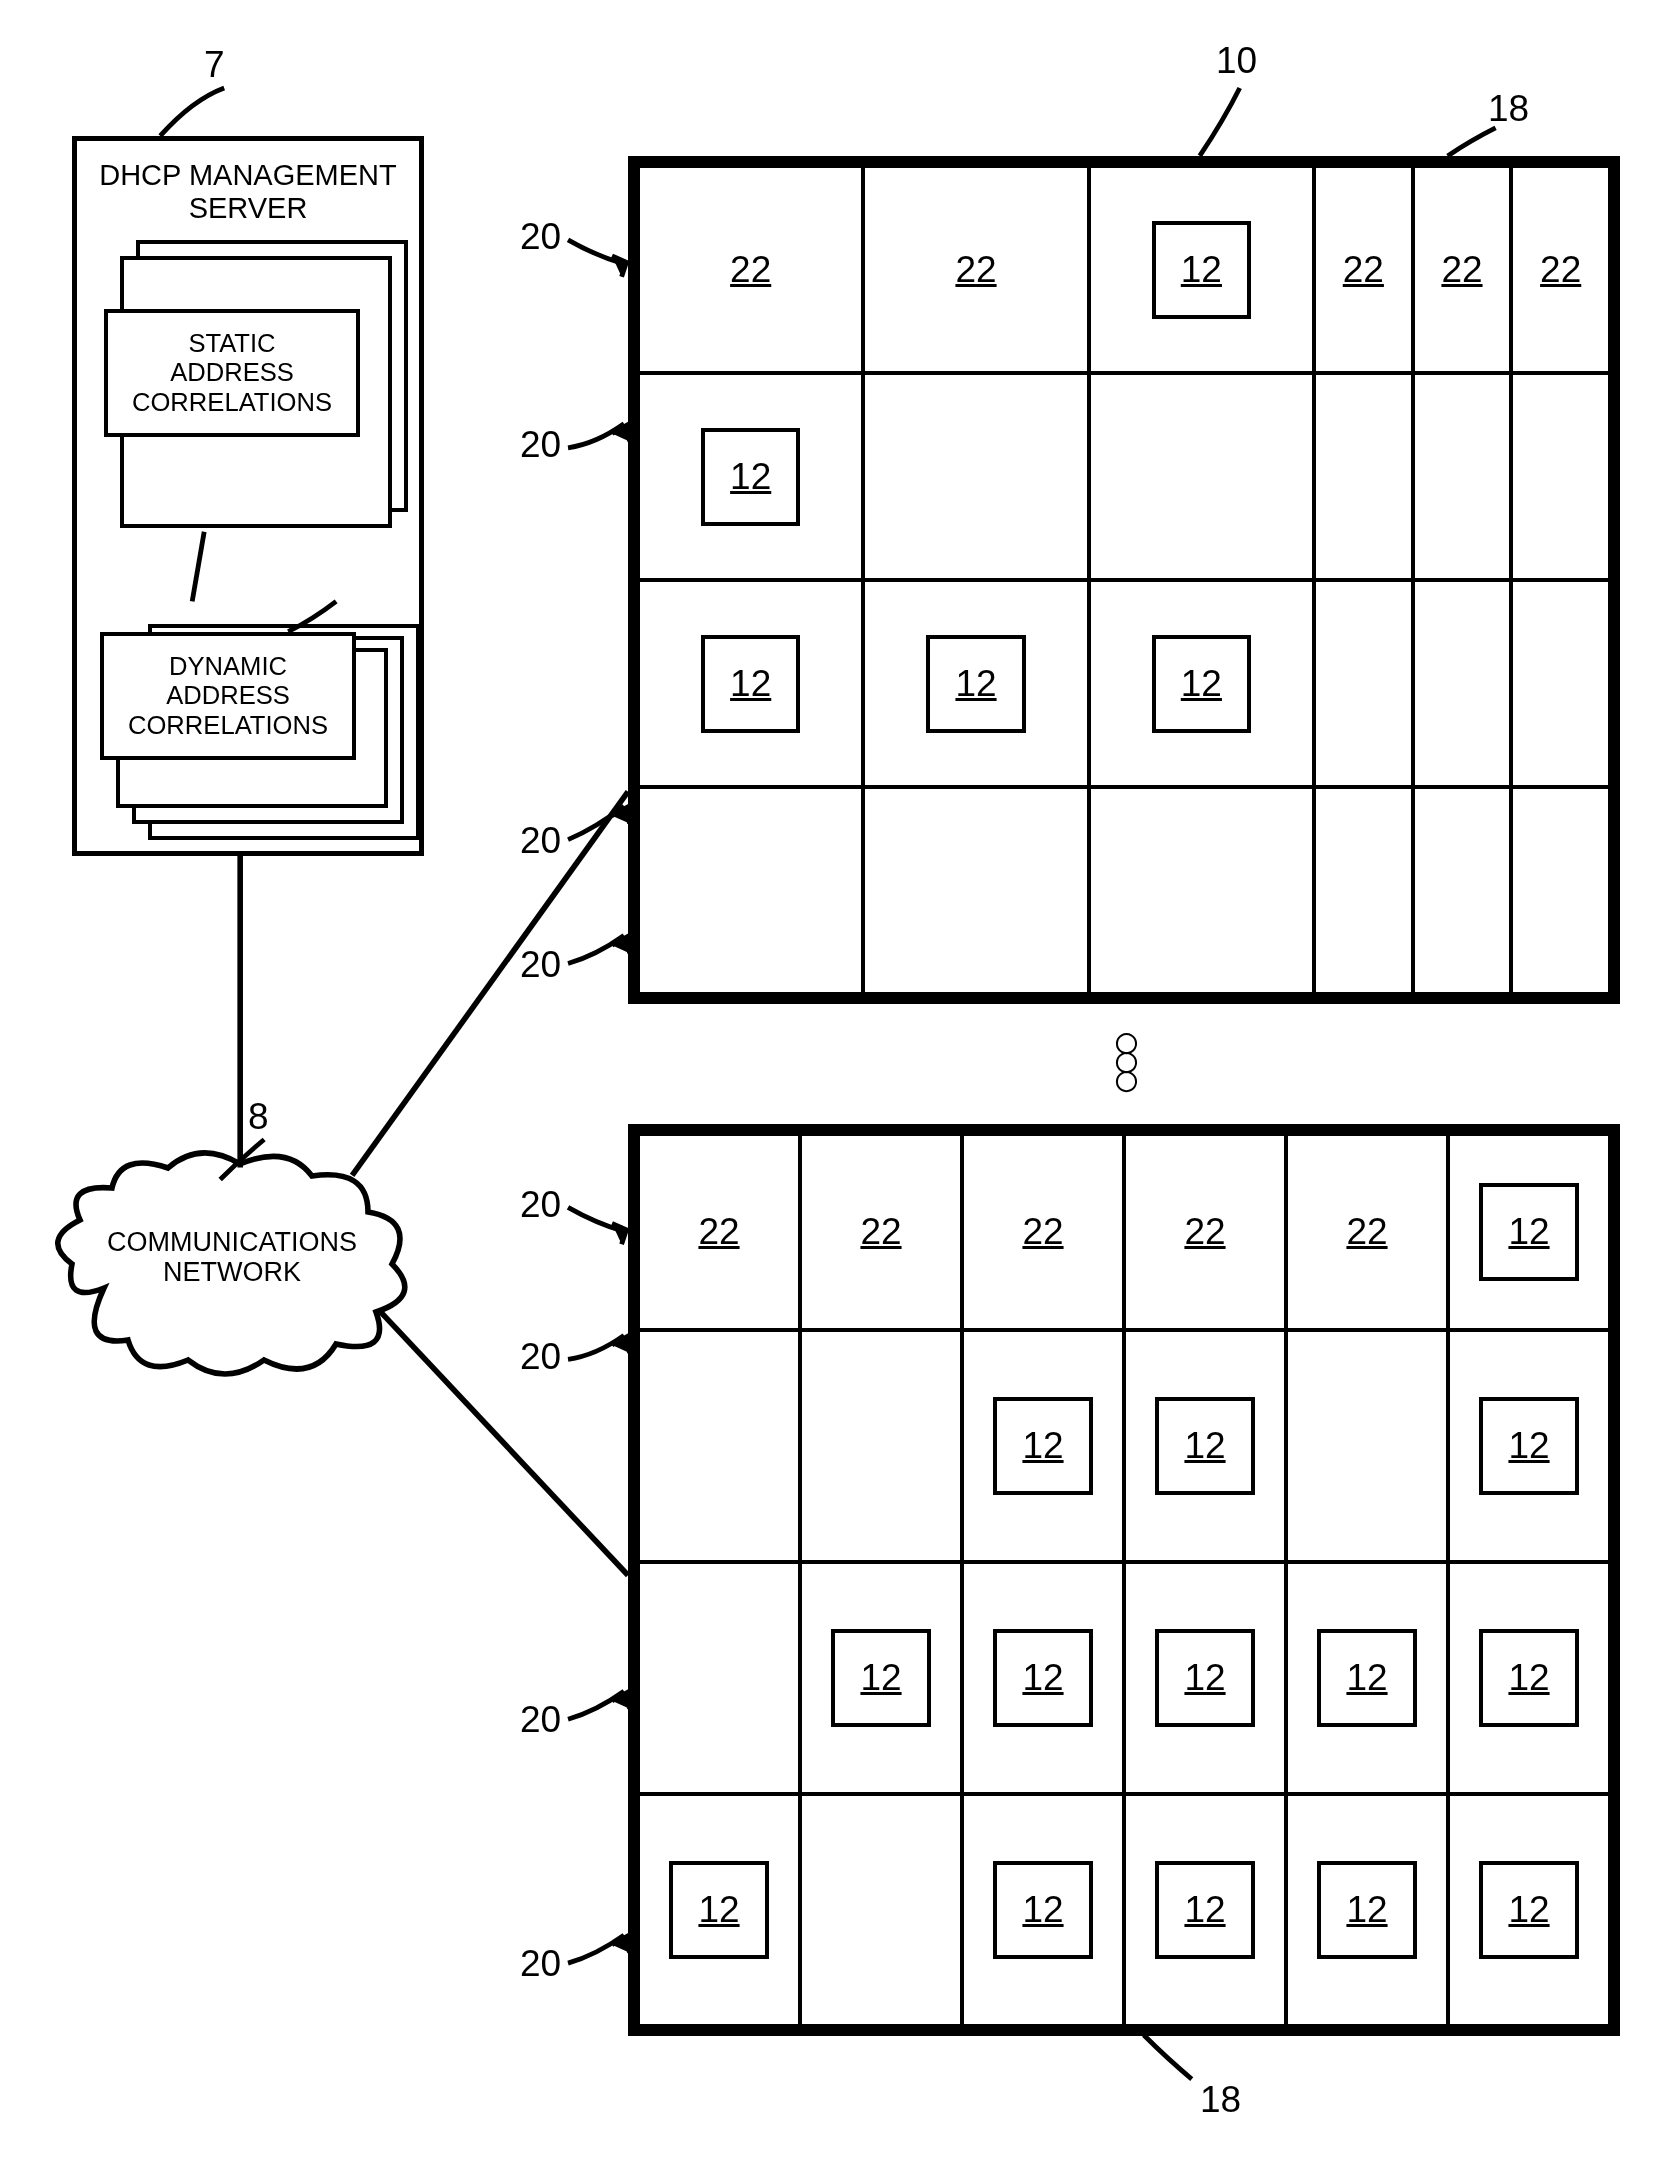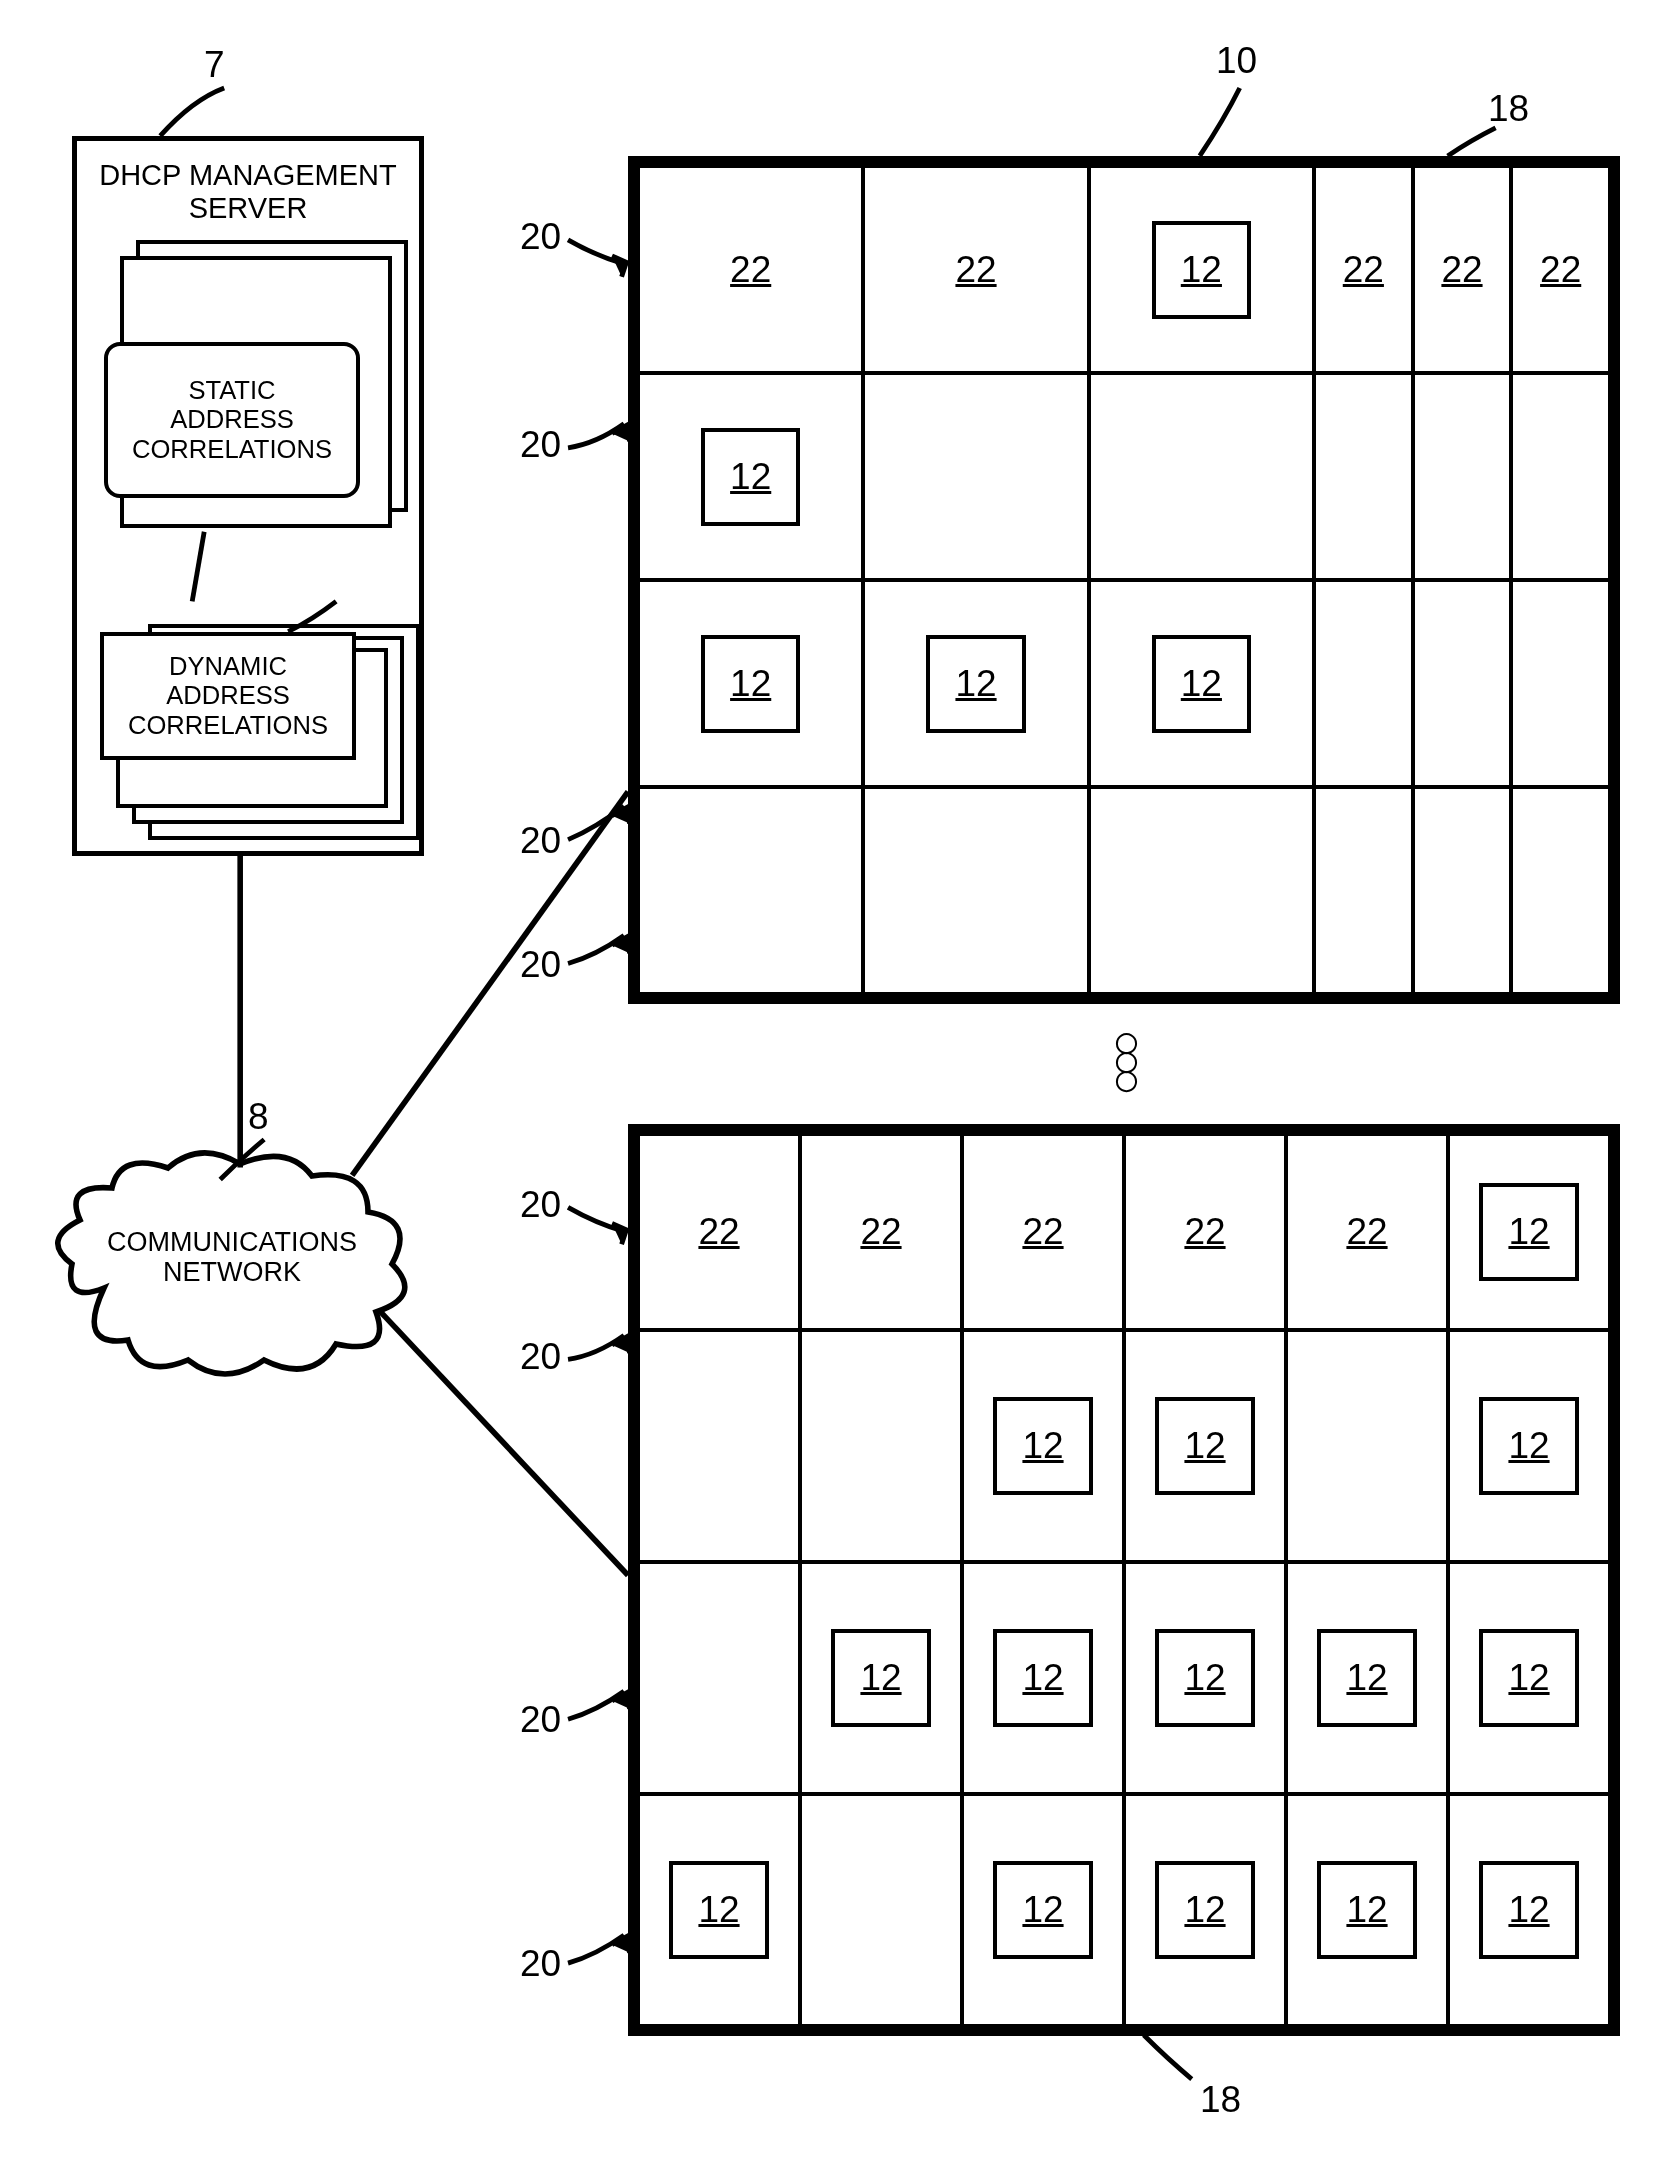--- a/index.html
+++ b/index.html
@@ -117,21 +117,21 @@
 
 <div class="server-box" style="left:72px; top:136px; width:352px; height:720px;">
   <div class="server-title" style="margin-top:13px;">
     <span>DHCP MANAGEMENT</span><br>
     <span>SERVER</span>
   </div>
 </div>
 
 <div class="stacked" style="left:136px; top:240px; width:272px; height:272px;"></div>
 <div class="stacked" style="left:120px; top:256px; width:272px; height:272px;"></div>
-<div class="corr-box" style="left:104px; top:342px; width:256px; height:156px;border-radius:16px;">
+<div class="corr-box" style="left:104px; top:309px; width:256px; height:128px;">
   <div>
     <span>STATIC</span><br>
     <span>ADDRESS</span><br>
     <span>CORRELATIONS</span>
   </div>
 </div>
 
 <div class="stacked" style="left:148px; top:624px; width:272px; height:216px;"></div>
 <div class="stacked" style="left:132px; top:636px; width:272px; height:188px;"></div>
 <div class="stacked" style="left:116px; top:648px; width:272px; height:160px;"></div>

